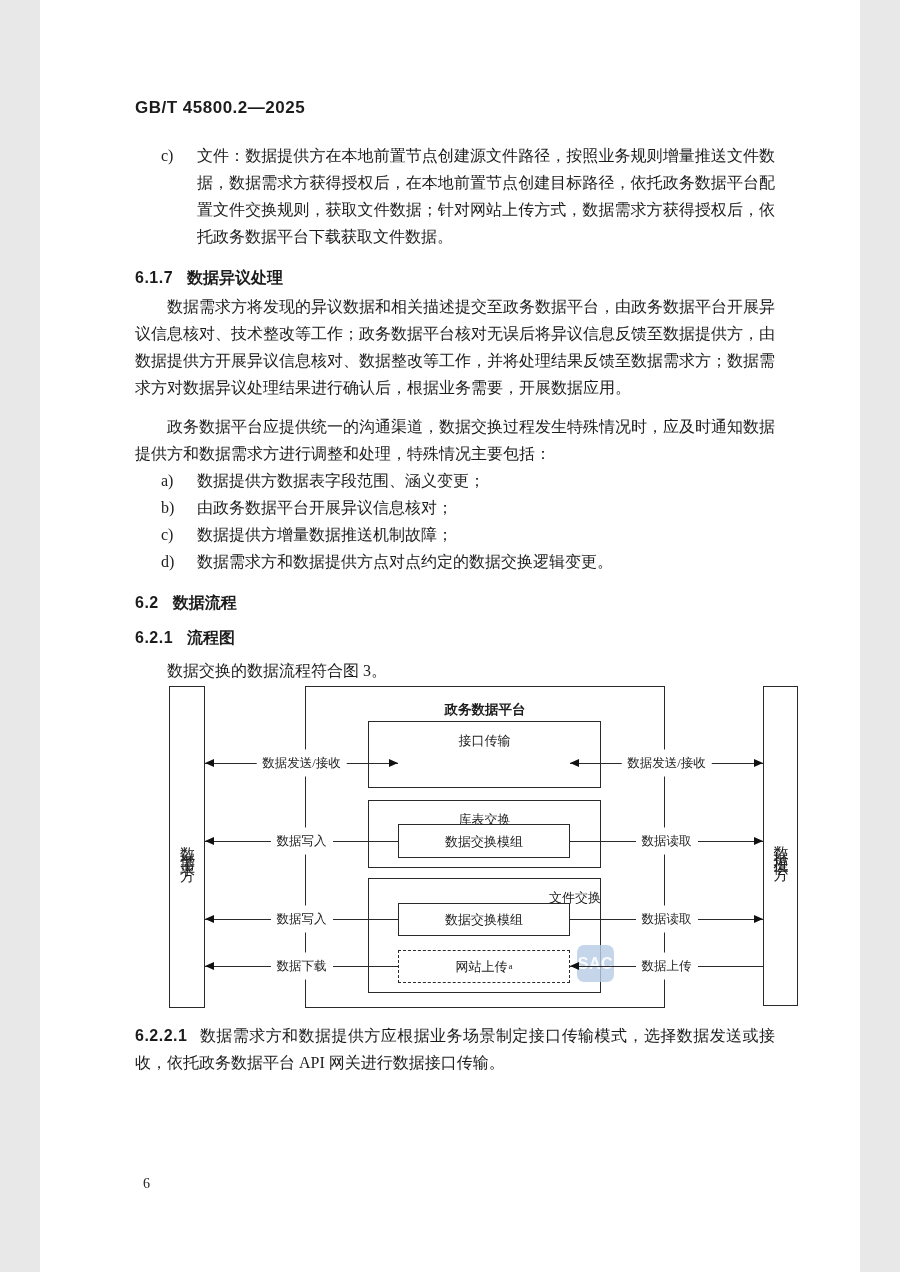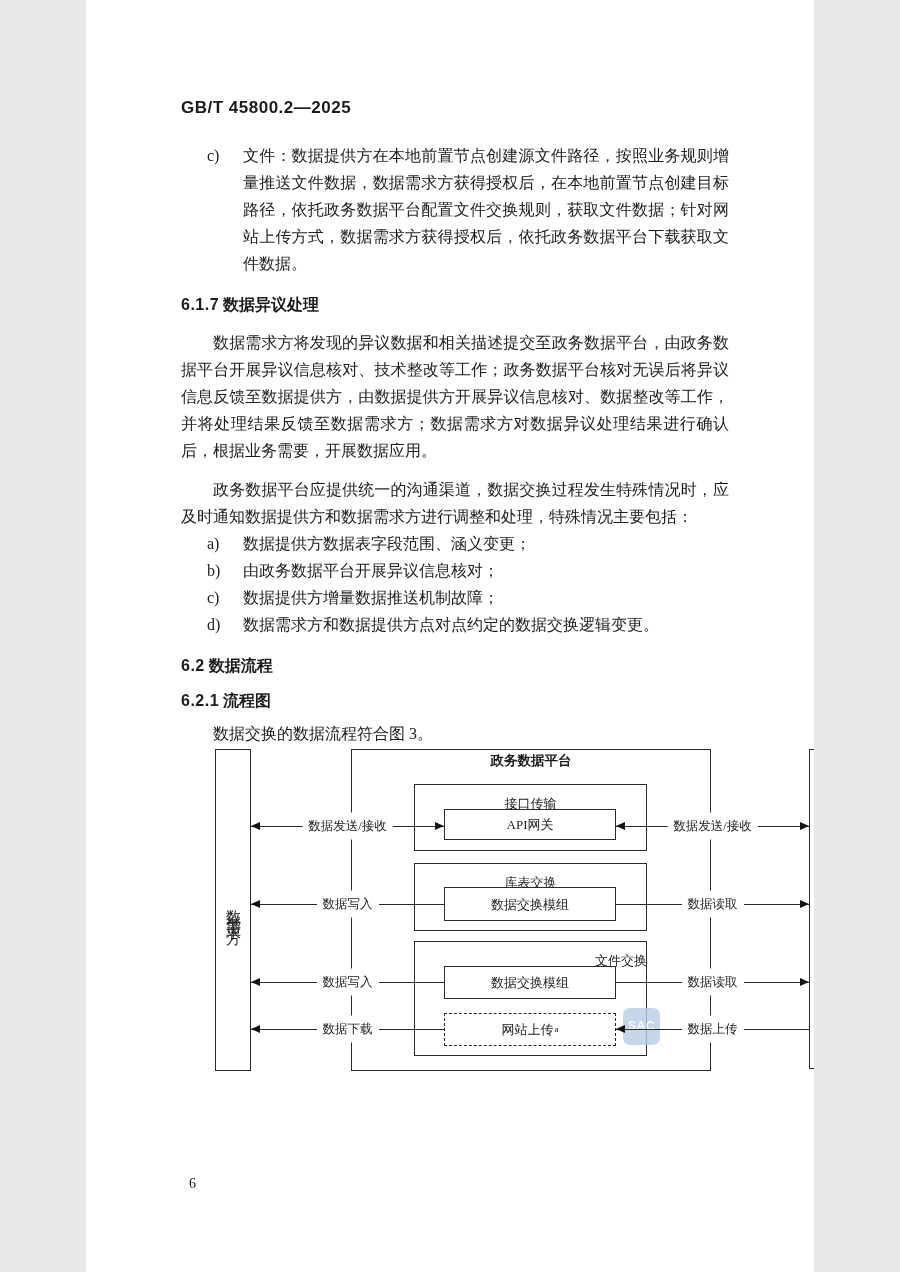--- a/index.html
+++ b/index.html
@@ -1,59 +1,59 @@
 <!DOCTYPE html>
 <html><head>
 <meta charset="utf-8">
 <style>
   * { margin:0; padding:0; box-sizing:border-box; }
   html,body { background:#e8e8e8; }
   .page {
-    position:relative; width:728px; height:1272px; margin:0 auto;
+    position:relative; width:820px; height:1272px; margin:0 auto;
     background:#ffffff; color:#1c1c1c; overflow:hidden;
     font-family:"Liberation Serif","DejaVu Serif",serif;
     font-size:16px; line-height:27px;
   }
   .content { padding:96px 85px 0 95px; }
   .doc-number {
     font-family:"Liberation Sans","DejaVu Sans",sans-serif;
     font-weight:bold; font-size:17px; line-height:24px; letter-spacing:.5px;
   }
   .just { text-align:justify; }
   .indent { text-indent:2em; }
   .li { display:flex; margin-left:26px; }
   .li .marker { flex:none; width:36px; }
   .li .txt { flex:1; text-align:justify; }
   .item-c { margin-top:22px; }
   .heading {
     font-family:"Liberation Sans","DejaVu Sans",sans-serif;
     font-weight:bold; font-size:16px; line-height:27px;
   }
-  .heading .num { margin-right:4px; letter-spacing:.5px; }
+  .heading .num { margin-right:14px; letter-spacing:.5px; }
   .h617 { margin-top:14px; }
-  .p617 { margin-top:11px; }
+  .p617 { margin-top:2px; }
   .h618 { margin-top:16px; }
   .p618 { margin-top:12px; }
   .h62  { margin-top:14px; }
   .h621 { margin-top:8px; }
   .p621 { margin-top:6px; }
   .h622 { margin-top:24px; }
   .p6221 { margin-top:8px; }
   .p6221 .num { font-family:"Liberation Sans","DejaVu Sans",sans-serif; font-weight:bold; margin-right:12px; letter-spacing:.5px; }
 
   
   .figure { position:relative; width:900px; height:330px; margin-left:-95px; margin-top:0; }
   .fg { position:absolute; border:1.5px solid #2a2a2a; background:#fff; }
   .actor { display:flex; align-items:center; justify-content:center; }
   .vtext {
     writing-mode:vertical-rl; text-orientation:upright;
     font-size:15px; letter-spacing:5px; line-height:1;
   }
   .platform-title {
-    position:absolute; left:265px; top:0; width:360px; text-align:center;
+    position:absolute; left:265px; top:12px; width:360px; text-align:center;
     font-family:"Liberation Sans","DejaVu Sans",sans-serif;
     font-weight:bold; font-size:13.5px;
   }
   .gtitle { position:absolute; width:233px; left:328px; text-align:center; font-size:13px; }
   .module { display:flex; align-items:center; justify-content:center; font-size:13px; }
   .dashedbox { border-style:dashed; }
   .module sup { font-size:9px; margin-left:1px; }
   .arrow { position:absolute; height:0; }
   .arrow .line { position:absolute; left:0; right:0; top:-0.5px; border-top:1px solid #2a2a2a; }
   .head { position:absolute; width:0; height:0; border-top:4.5px solid transparent; border-bottom:4.5px solid transparent; }
@@ -61,21 +61,21 @@
   .head-right { right:0; transform:translateY(-50%); border-left:9px solid #111; }
   .albl {
     position:absolute; left:50%; top:0; transform:translate(-50%,-50%);
     background:#fff; padding:0 6px; font-size:12.5px; white-space:nowrap;
   }
   .watermark {
     position:absolute; left:537px; top:261px; width:37px; height:37px;
     background:#b9cde6; border-radius:7px; opacity:.8;
     display:flex; align-items:center; justify-content:center;
     font-family:"Liberation Sans","DejaVu Sans",sans-serif;
-    font-weight:bold; font-size:12px; color:rgba(255,255,255,.9); letter-spacing:.5px;
+    font-weight:bold; font-size:16px; color:rgba(255,255,255,.9); letter-spacing:.5px;
   }
 
   .footnote { margin-top:18px; margin-left:22px; font-size:13px; line-height:20px; }
   .footnote sup { font-size:9px; margin-right:6px; }
   .fig-caption {
     margin-top:22px; text-align:center;
     font-family:"Liberation Sans","DejaVu Sans",sans-serif;
     font-weight:bold; font-size:15px; line-height:22px;
   }
   .fig-caption .cap-label { margin-right:16px; }
@@ -133,23 +133,20 @@
       </div>
       <div class="fg actor" style="left:723px; top:2px; width:35px; height:320px;">
         <span class="vtext">数据提供方</span>
       </div>
 
       <div class="fg" style="left:265px; top:2px; width:360px; height:322px;"></div>
       <div class="platform-title">政务数据平台</div>
 
       <div class="fg" style="left:328px; top:37px; width:233px; height:67px;"></div>
       <div class="gtitle" style="top:43px;">接口传输</div>
-      <div class="fg module" style="left:358px; top:62px; width:172px; height:31px;">
-        <span>API网关</span>
-      </div>
 
       <div class="fg" style="left:328px; top:116px; width:233px; height:68px;"></div>
       <div class="gtitle" style="top:122px;">库表交换</div>
       <div class="fg module" style="left:358px; top:140px; width:172px; height:34px;">
         <span>数据交换模组</span>
       </div>
 
       <div class="fg" style="left:328px; top:194px; width:233px; height:115px;"></div>
       <div class="gtitle" style="top:200px;text-align:right;">文件交换</div>
       <div class="fg module" style="left:358px; top:219px; width:172px; height:33px;">
@@ -204,17 +201,20 @@
       </div>
       <div class="arrow" style="left:530px; top:282px; width:193px;">
         <div class="line"></div>
           <span class="head head-left"></span>
         <span class="albl">数据上传</span>
       </div>
     </div>
 
 
 
+    <p class="just p6221">
+      <span class="num">6.2.2.1</span><span>数据需求方和数据提供方应根据业务场景制定接口传输模式，选择数据发送或接收，依托政务数据平台 API 网关进行数据接口传输。</span>
+    </p>
 
   </div>
 
   <div class="pageno">6</div>
 </div>
 
 </body></html>

